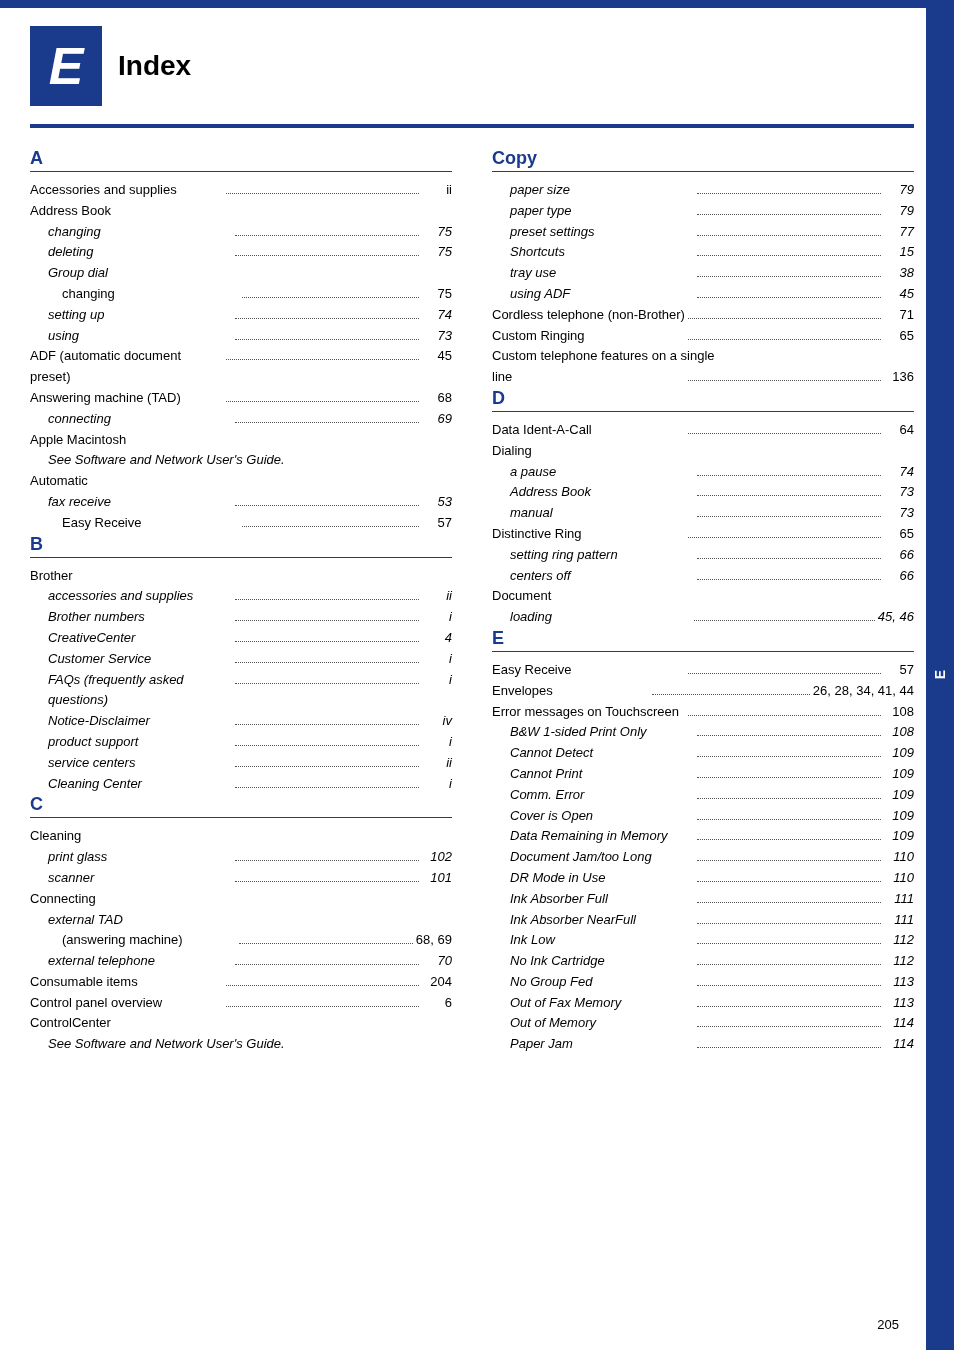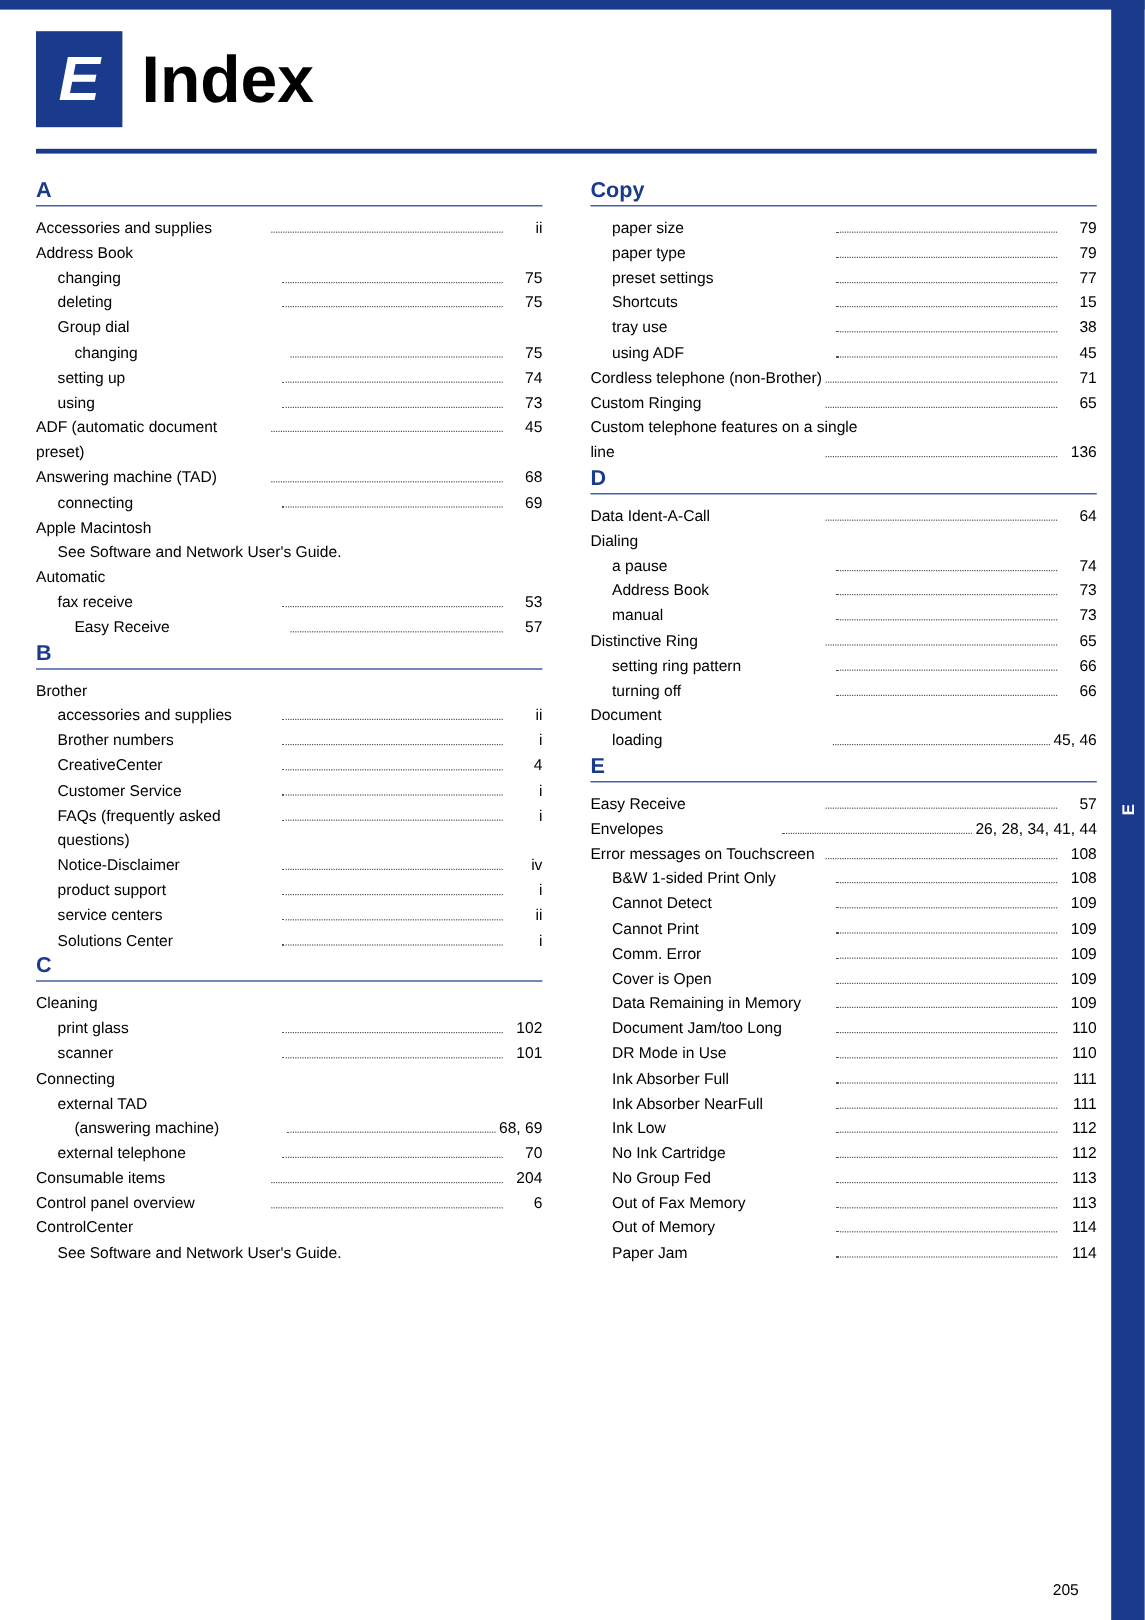--- a/index.html
+++ b/index.html
@@ -56,21 +56,21 @@
       width: 72px;
       height: 80px;
       display: flex;
       align-items: center;
       justify-content: center;
       font-style: italic;
       margin-right: 16px;
       flex-shrink: 0;
     }
     .header-title {
-      font-size: 55px;
+      font-size: 28px;
       font-weight: bold;
       color: #000;
     }
 
     
     .header-divider {
       height: 4px;
       background: #1a3a8c;
       margin: 0 30px 0 30px;
       margin-right: 40px;
@@ -117,21 +117,21 @@
       min-width: 10px;
     }
     .entry-page {
       text-align: right;
       white-space: nowrap;
       min-width: 30px;
     }
 
     
     .indent-0 { padding-left: 0px; }
-    .indent-1 { padding-left: 18px; }
+    .indent-1 { padding-left: 18px; font-style: italic; }
     .indent-2 { padding-left: 32px; }
 
     
     .entry-nodots {
       line-height: 1.6;
     }
 
     
     .page-footer {
       position: absolute;
@@ -259,21 +259,21 @@
           <span class="entry-text">product support</span>
           <span class="entry-dots"></span>
           <span class="entry-page">i</span>
         </div>
         <div class="index-entry indent-1">
           <span class="entry-text">service centers</span>
           <span class="entry-dots"></span>
           <span class="entry-page">ii</span>
         </div>
         <div class="index-entry indent-1">
-          <span class="entry-text">Solutions Center</span>
+          <span class="entry-text">Cleaning Center</span>
           <span class="entry-dots"></span>
           <span class="entry-page">i</span>
         </div>
       </div>
       <div>
         <div class="section-header">C</div>
         <div class="entry-nodots indent-0">Cleaning</div>
         <div class="index-entry indent-1">
           <span class="entry-text">print glass</span>
           <span class="entry-dots"></span>
@@ -387,21 +387,21 @@
           <span class="entry-text">Distinctive Ring</span>
           <span class="entry-dots"></span>
           <span class="entry-page">65</span>
         </div>
         <div class="index-entry indent-1">
           <span class="entry-text">setting ring pattern</span>
           <span class="entry-dots"></span>
           <span class="entry-page">66</span>
         </div>
         <div class="index-entry indent-1">
-          <span class="entry-text">turning off</span>
+          <span class="entry-text">centers off</span>
           <span class="entry-dots"></span>
           <span class="entry-page">66</span>
         </div>
         <div class="entry-nodots indent-0">Document</div>
         <div class="index-entry indent-1">
           <span class="entry-text">loading</span>
           <span class="entry-dots"></span>
           <span class="entry-page">45, 46</span>
         </div>
       </div>

